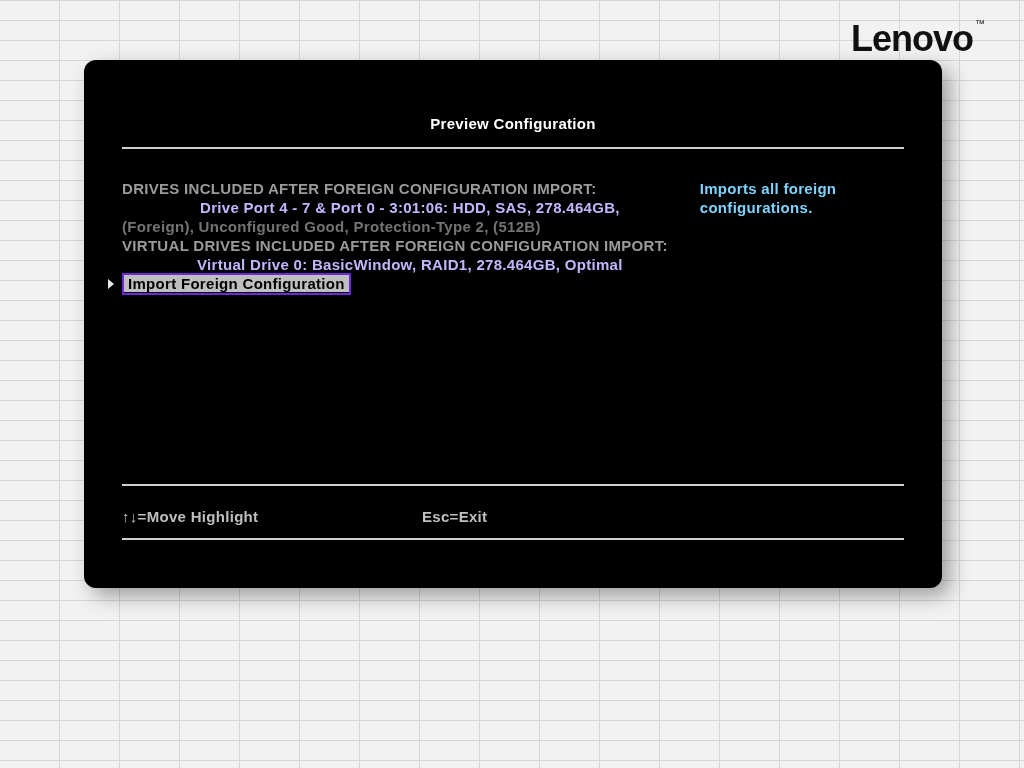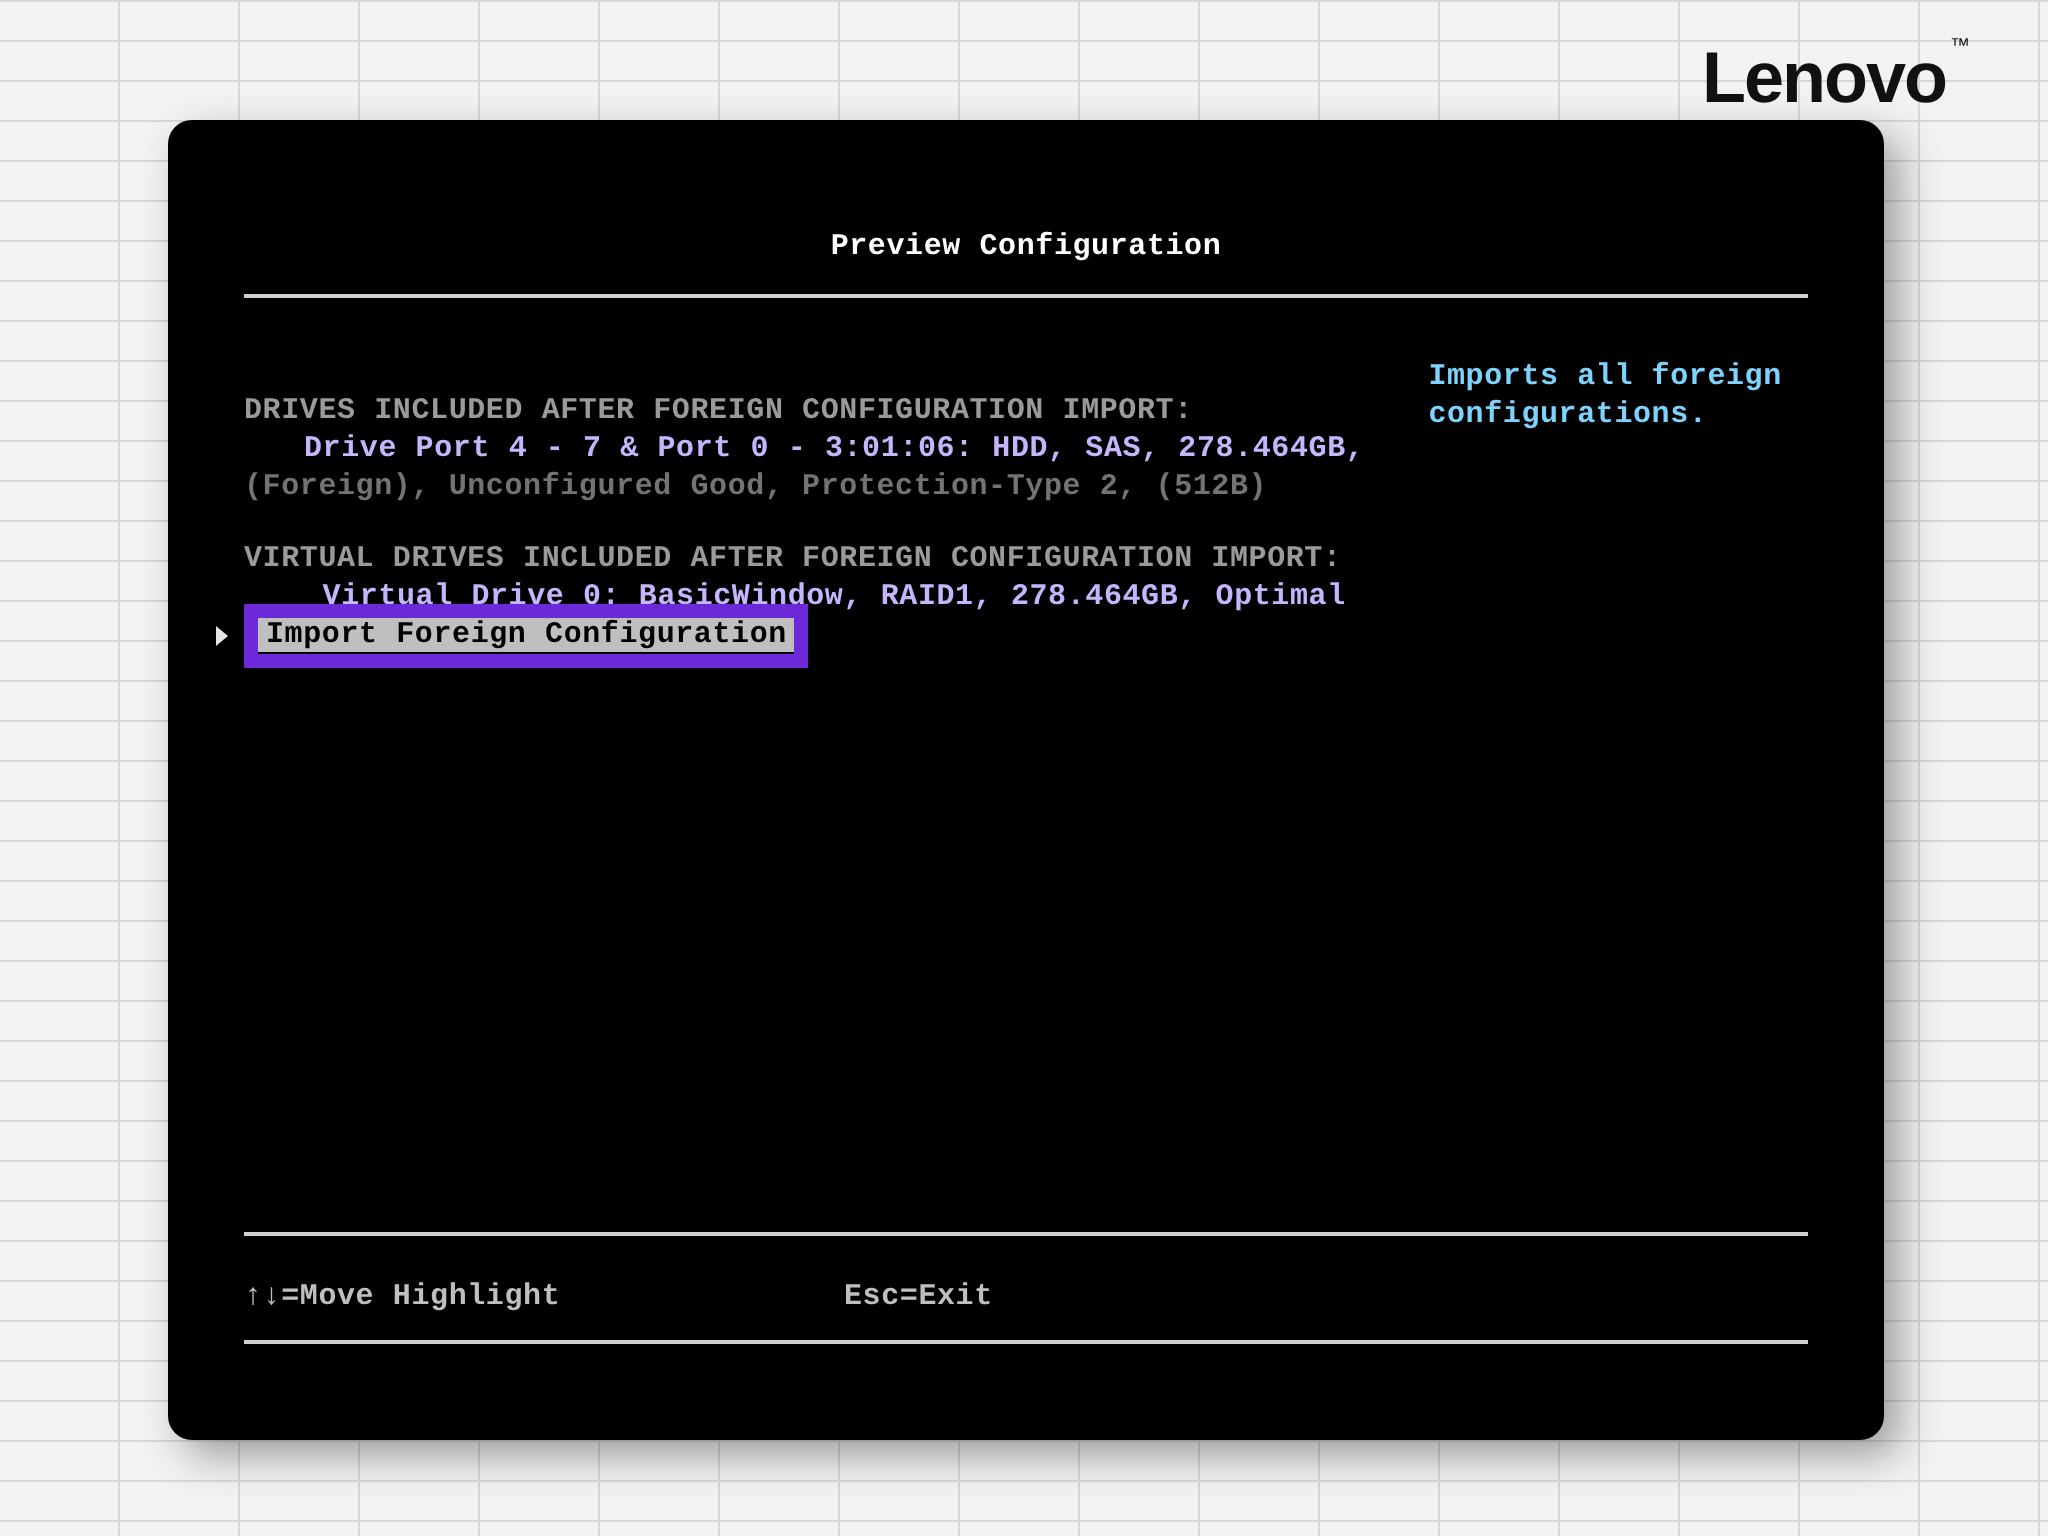--- a/index.html
+++ b/index.html
@@ -60,26 +60,26 @@
     vertical-align: top;
     font-weight: normal;
     margin-left: 2px;
   }
 
   .terminal {
     position: absolute;
     top: 60px;
     left: 84px;
     width: 858px;
-    height: 660px;
+    height: 528px;
     background: #000;
     border-radius: 12px;
     box-shadow: 8px 8px 20px rgba(0,0,0,0.35);
     color: #e6e6e6;
-    font-family: Liberation Mono, monospace;
+    font-family: Liberation Sans, sans-serif;
     font-size: 15px;
     line-height: 19px;
     letter-spacing: 0.3px;
   }
 
   .title-area {
     text-align: center;
     padding-top: 54px;
     padding-bottom: 14px;
     color: #fff;
@@ -105,21 +105,20 @@
   .right-pane {
     flex: 1;
     color: #7dd3fc;
     font-weight: bold;
   }
 
   .section-header {
     color: #9a9a9a;
     font-weight: bold;
     white-space: pre;
-    margin-top: 17px;
   }
 
   .data-line {
     color: #c4b5fd;
     font-weight: bold;
     padding-left: 30px;
     white-space: pre;
     text-align: center;
   }
 
@@ -151,21 +150,21 @@
     font-weight: bold;
   }
 
   .menu-item.selected {
     background: #bfbfbf;
     color: #000;
     padding: 0 4px;
   }
 
   .red-highlight {
-    border: 7px solid #6d28d9;
+    border: 2px solid #6d28d9;
     padding: 0;
     display: inline-block;
     line-height: 18px;
   }
 
   .footer-area {
     position: absolute;
     bottom: 102px;
     left: 38px;
     right: 38px;

